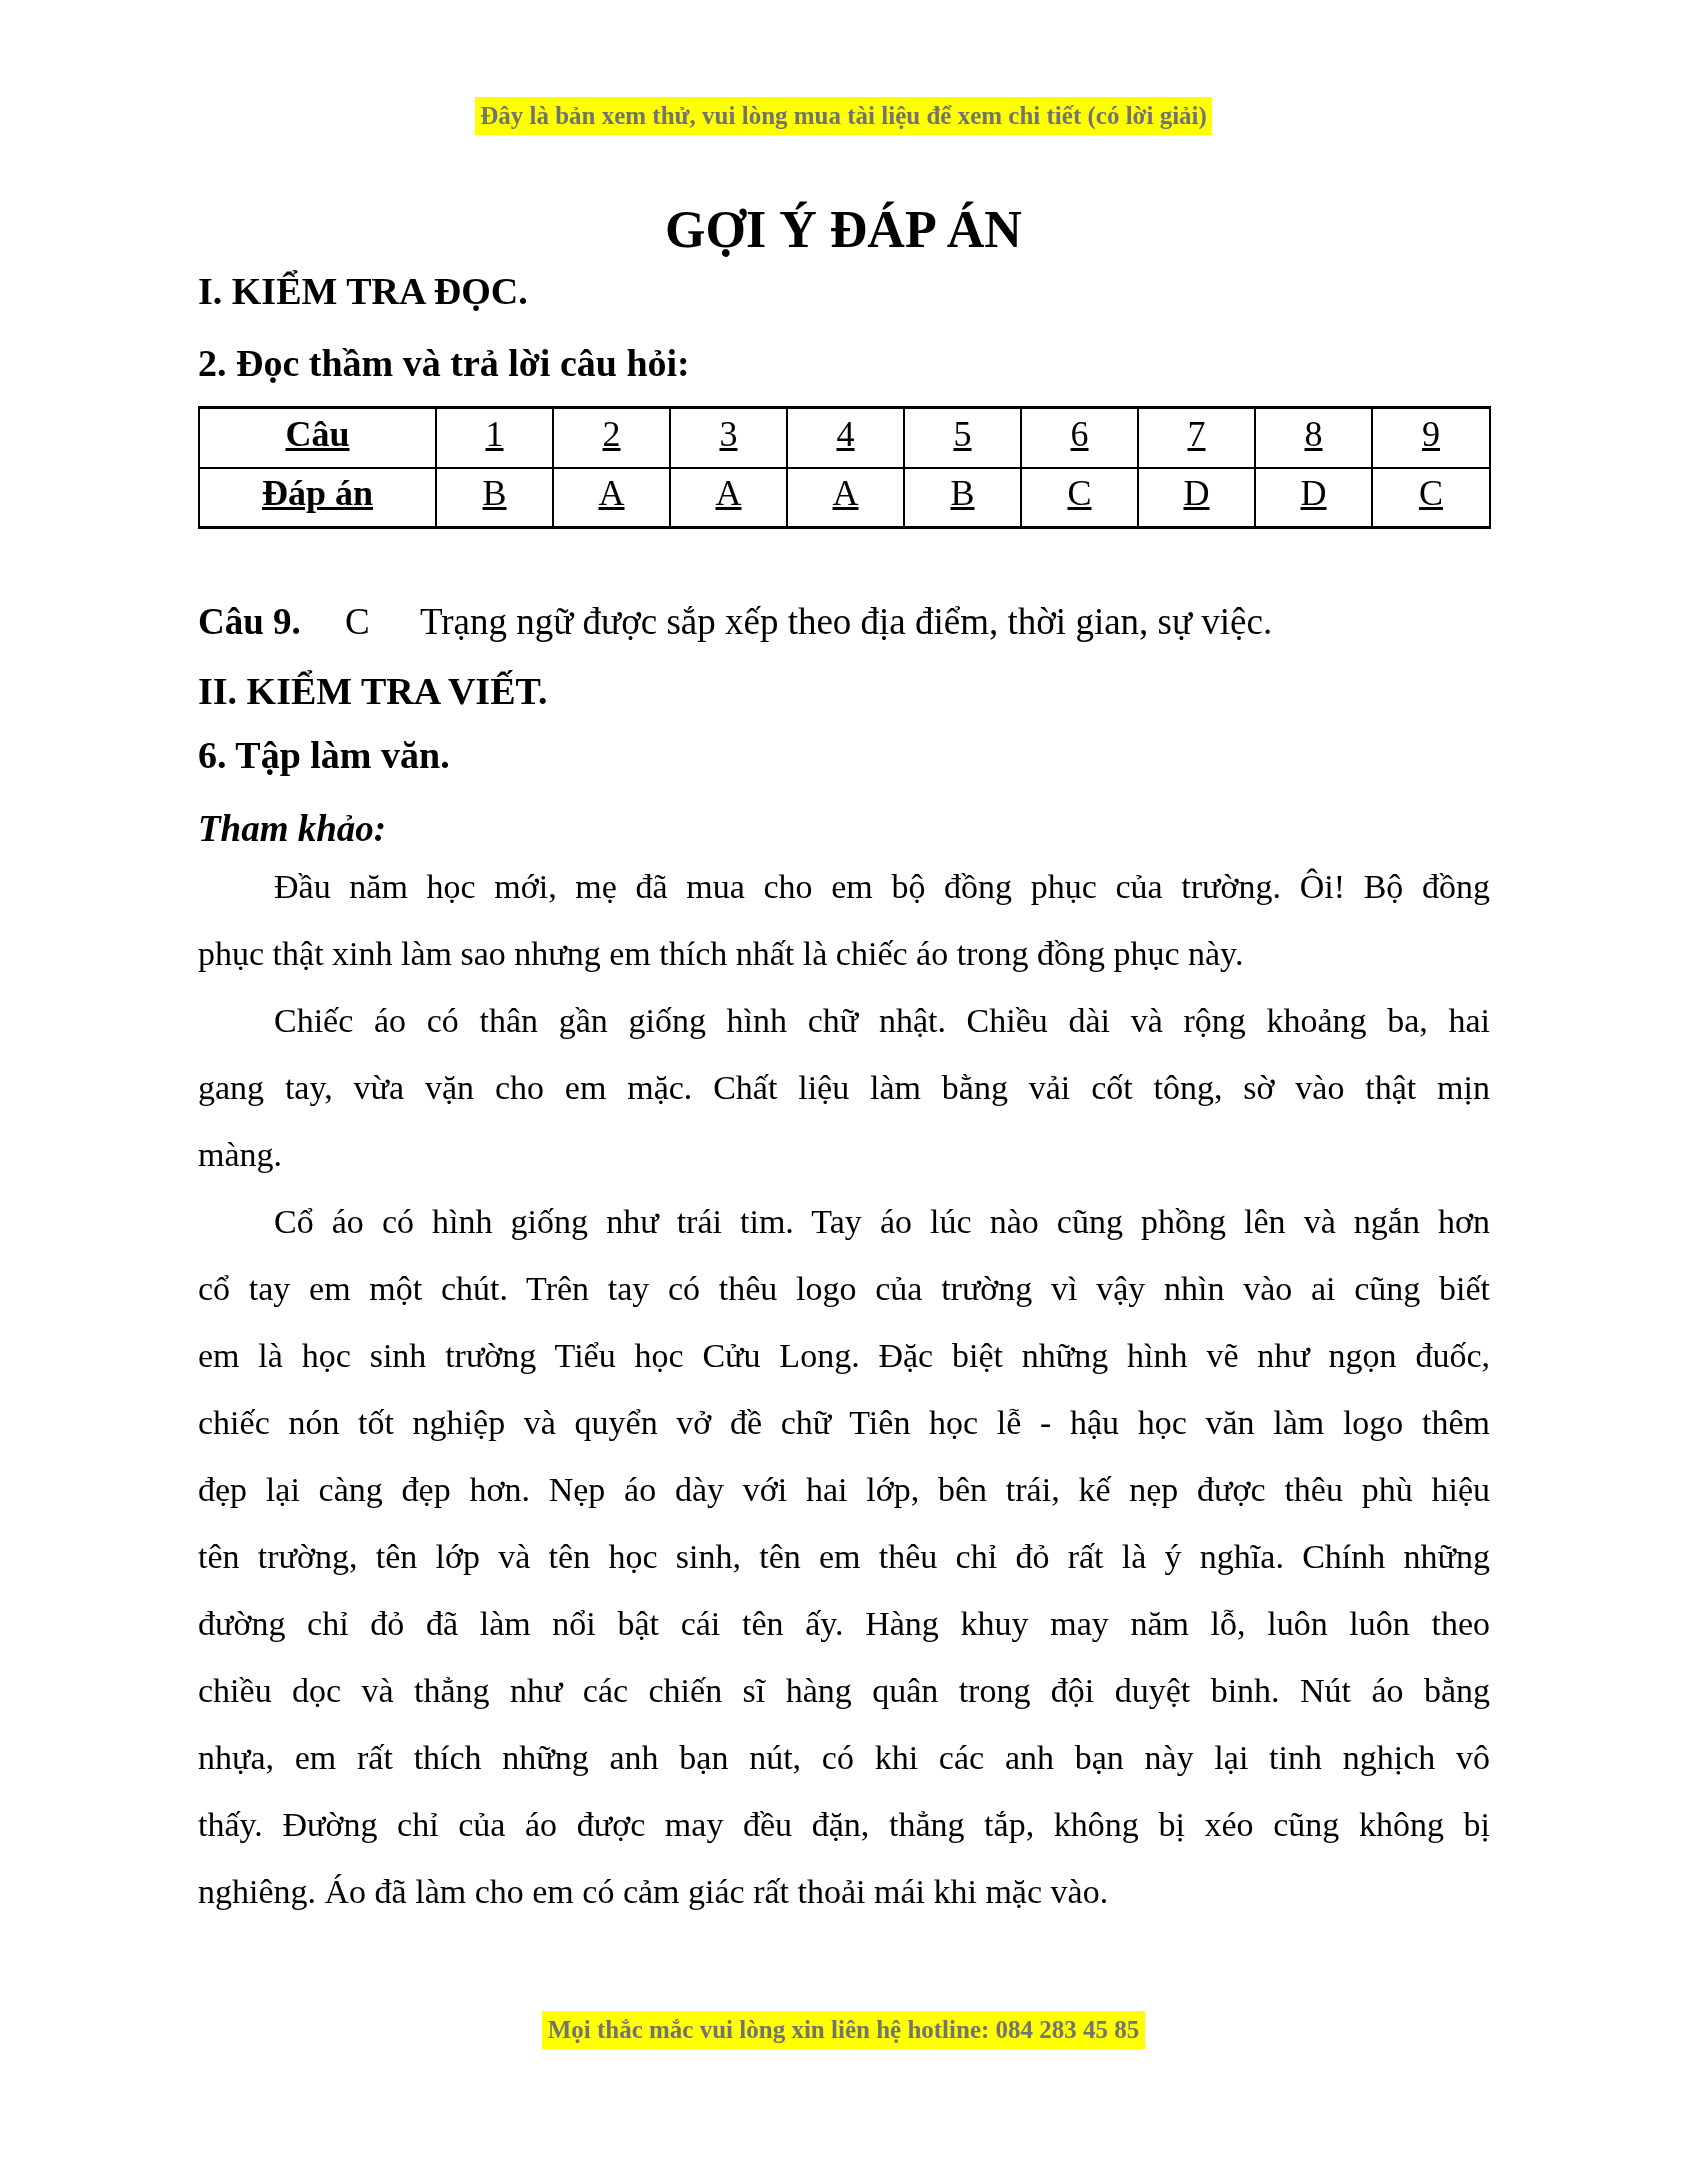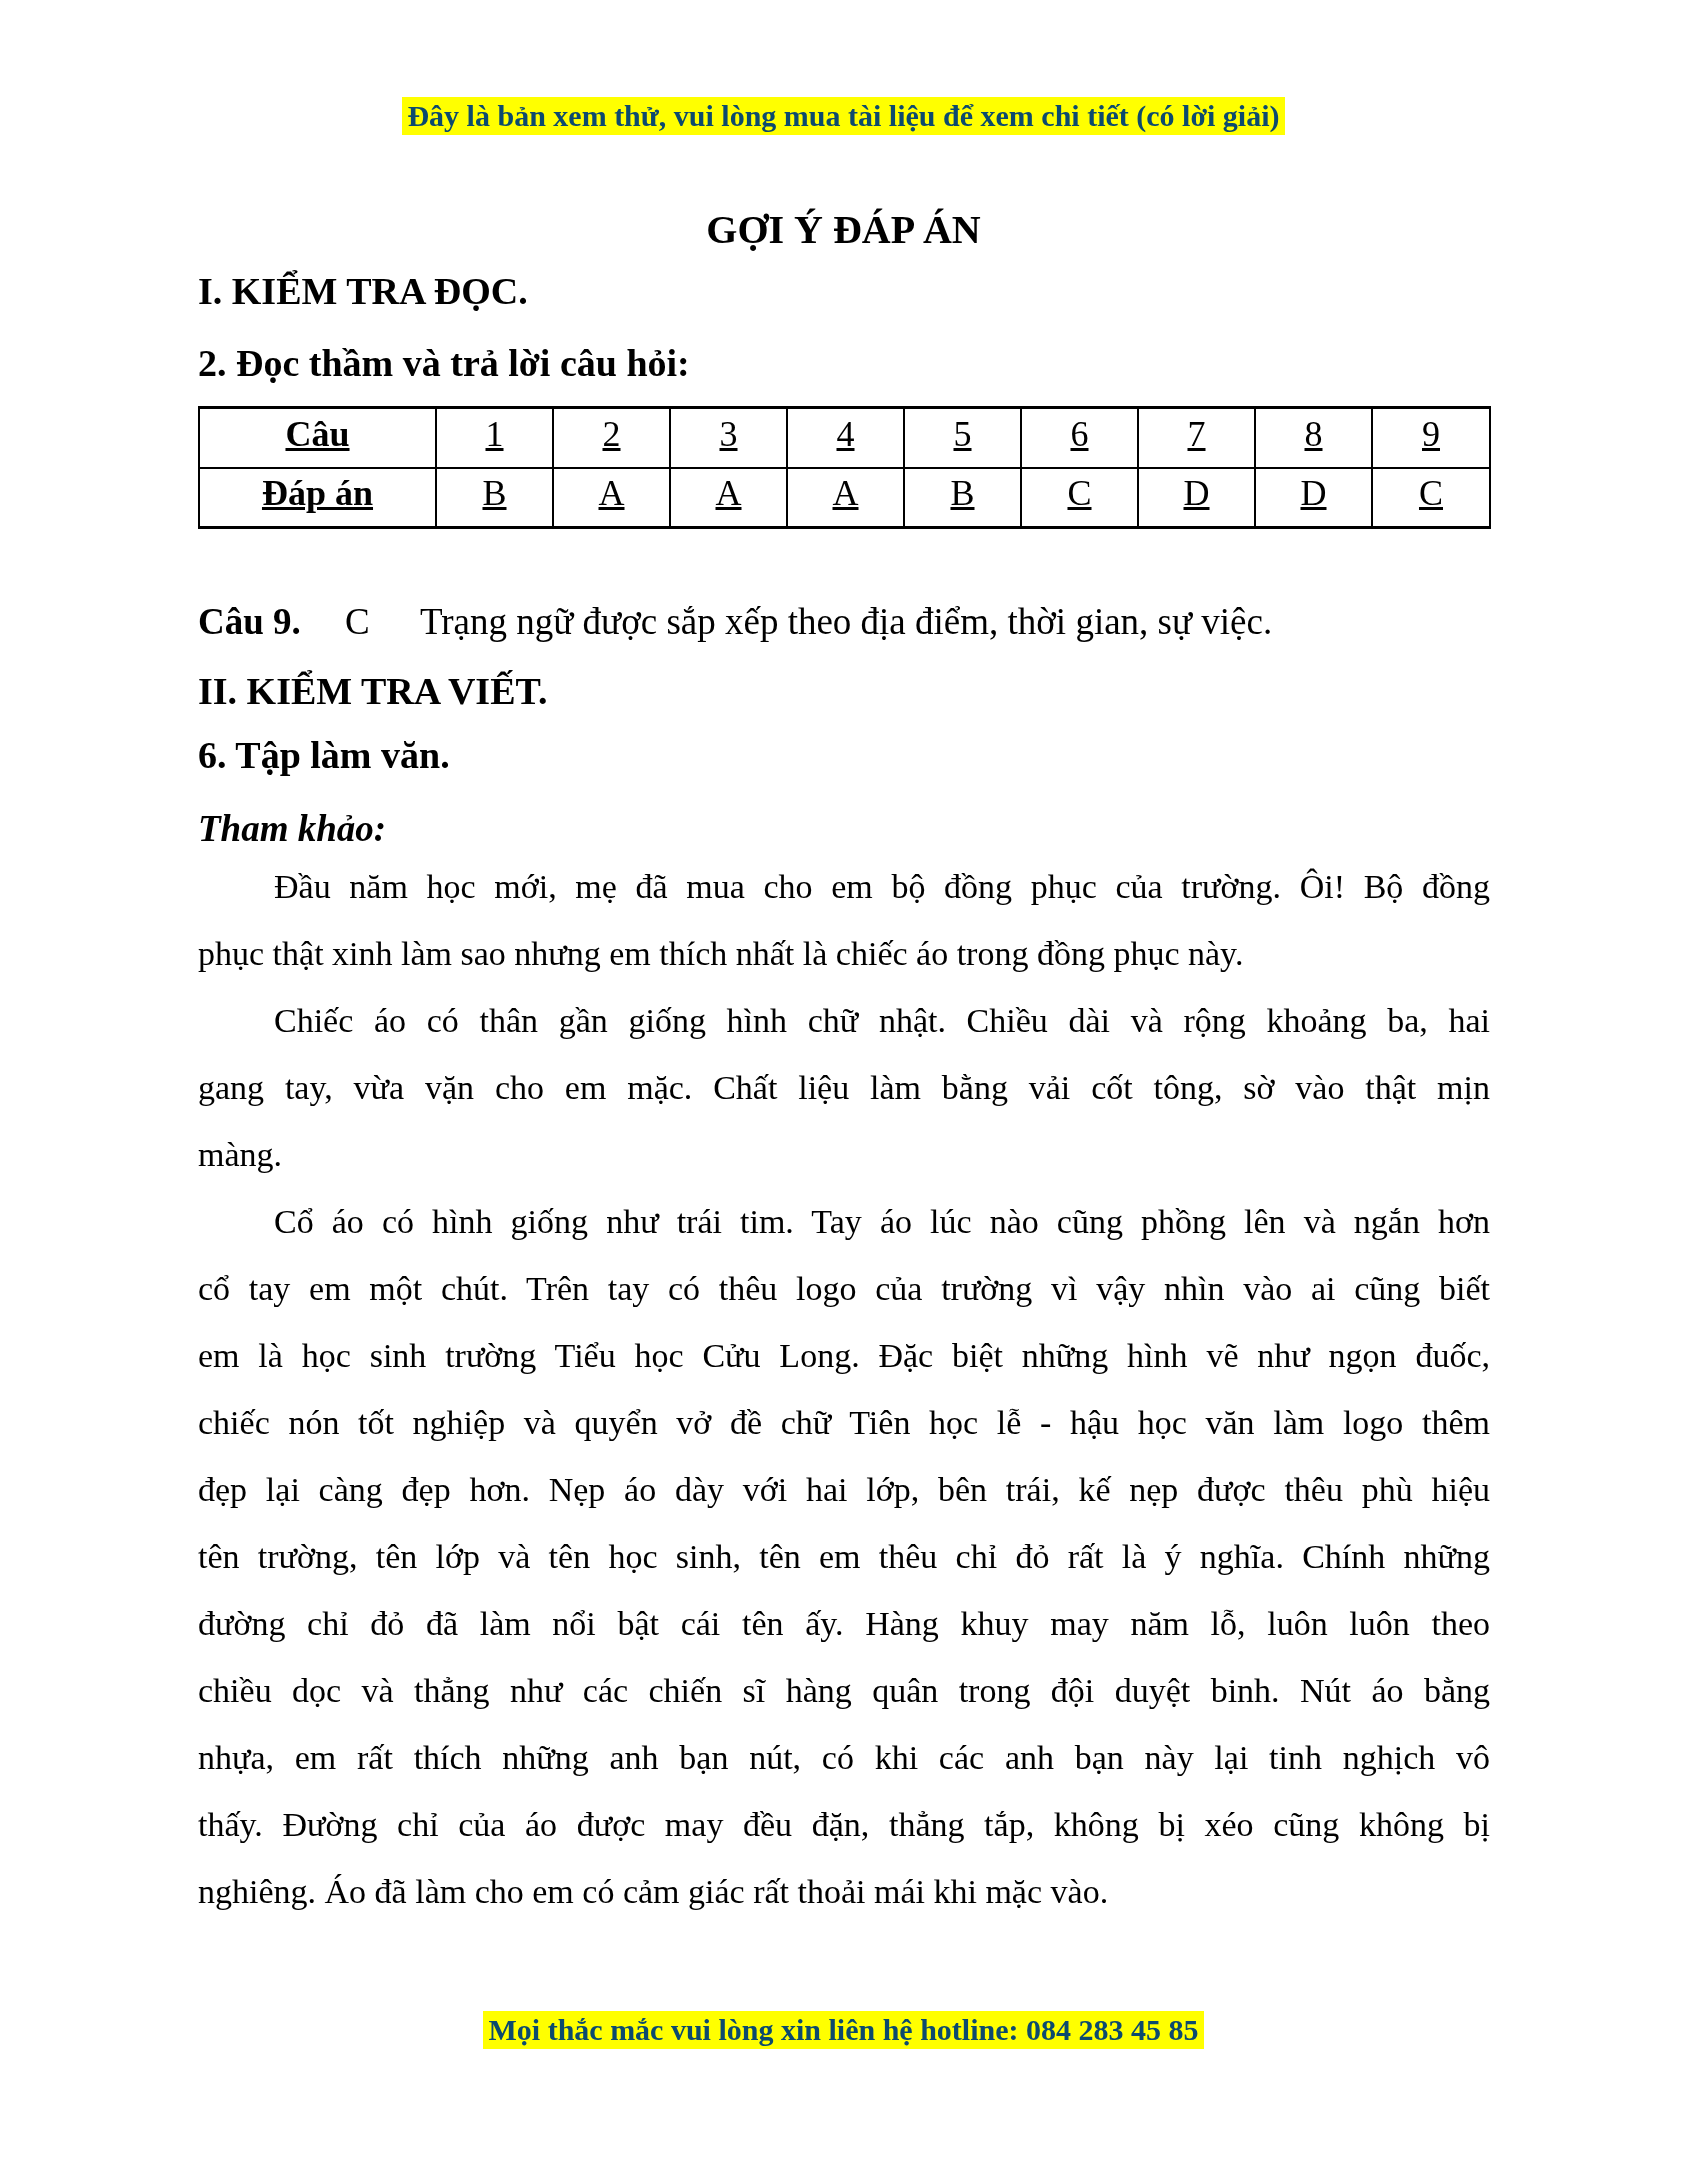--- a/index.html
+++ b/index.html
@@ -20,35 +20,35 @@
     position: absolute;
     left: 0;
     width: 100%;
     text-align: center;
   }
   .banner-top { top: 97px; }
   .banner-bottom { top: 2011px; }
   .hl {
     display: inline-block;
     background: #ffff00;
-    color: #0c4a6e;
-    font-weight: bold;
-    font-size: 30px;
+    color: #737373;
+    font-weight: bold;
+    font-size: 25px;
     line-height: 38px;
     padding: 0 5.3px;
     white-space: nowrap;
   }
   .doc-title {
     position: absolute;
     top: 206px;
     left: 0;
     width: 100%;
     margin: 0;
     text-align: center;
-    font-size: 40px;
+    font-size: 52px;
     line-height: 48px;
     font-weight: bold;
   }
   .heading {
     position: absolute;
     left: 198px;
     font-size: 38px;
     line-height: 46px;
     font-weight: bold;
     white-space: nowrap;

